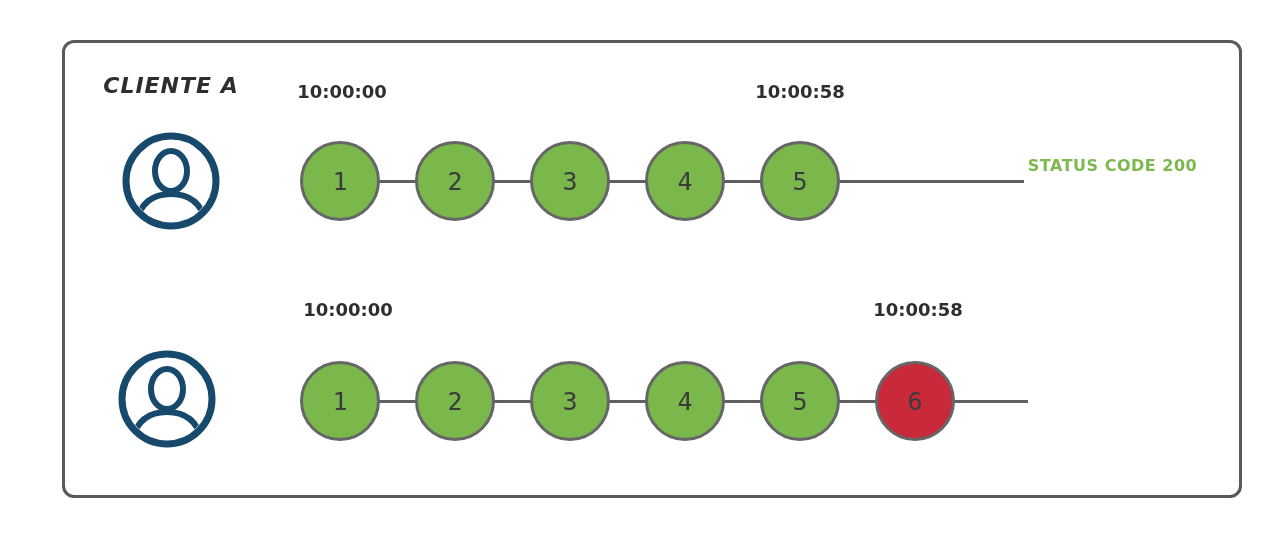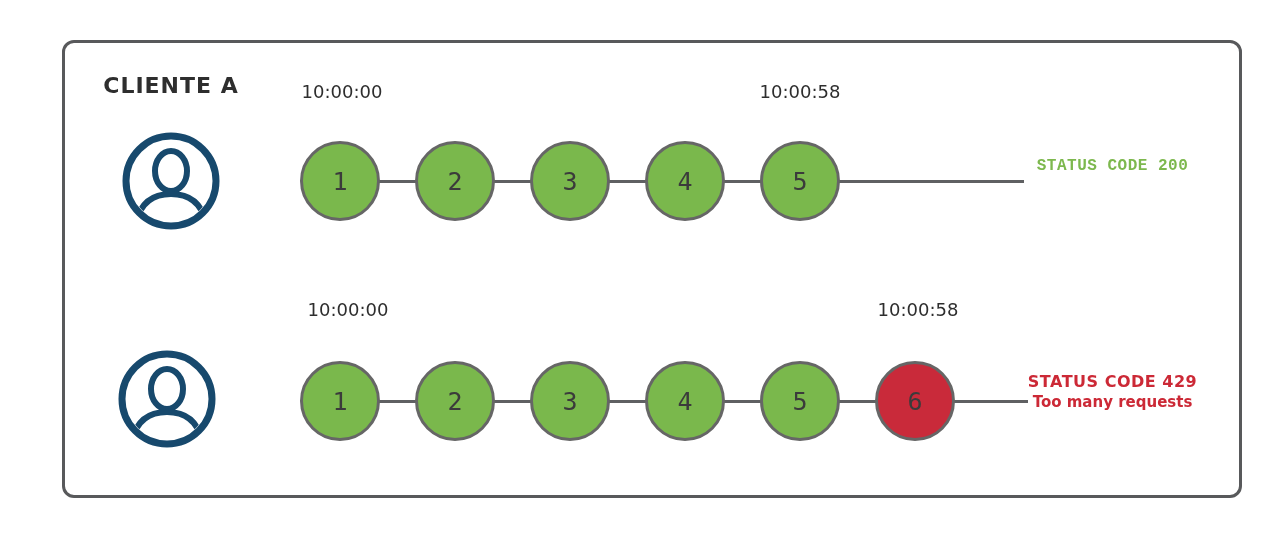--- a/index.html
+++ b/index.html
@@ -21,37 +21,38 @@
     border-radius: 12px;
     box-sizing: border-box;
     background: #ffffff;
   }
   .row { position: absolute; inset: 0; }
 
   .client-label {
     position: absolute;
     width: 180px;
     text-align: center;
+    font-style: italic;
     font-weight: bold;
     font-size: 22px;
     letter-spacing: 1px;
     color: var(--text, #2e2e2e);
     white-space: nowrap;
   }
   .row0 .client-label { left: 16px; top: 30px; }
   .row1 .client-label { left: 15px; top: 252px; }
 
   .avatar { position: absolute; width: 100px; height: 100px; }
   .row0 .avatar { left: 56px; top: 88px; }
   .row1 .avatar { left: 52px; top: 306px; }
 
   .timestamp {
     position: absolute;
     transform: translateX(-50%);
-    font-weight: normal;
+    font-weight: bold;
     font-size: 18px;
     color: var(--text, #2e2e2e);
     white-space: nowrap;
   }
   .row0 .ts-start { left: 277px; top: 38px; }
   .row0 .ts-end   { left: 735px; top: 38px; }
   .row1 .ts-start { left: 283px; top: 256px; }
   .row1 .ts-end   { left: 853px; top: 256px; }
 
   .connector {
@@ -121,21 +122,21 @@
 
     <div class="connector"></div>
     <div class="circles" id="circles-0">
         <div class="circle ok">1</div>
         <div class="circle ok">2</div>
         <div class="circle ok">3</div>
         <div class="circle ok">4</div>
         <div class="circle ok">5</div>
       </div>
 
-    <div class="status" style="color: rgb(125, 184, 78); font-family: Liberation Mono, monospace;">
+    <div class="status" style="color: rgb(125, 184, 78);">
       <div class="line1">STATUS CODE 200</div>
     </div>
   </section>
 
   <section class="row row1">
 
     <svg class="avatar" viewBox="0 0 100 100">
       <defs>
           <clipPath id="clipB">
             <circle cx="50" cy="50" r="41"></circle>
@@ -154,19 +155,15 @@
     <div class="connector"></div>
     <div class="circles" id="circles-1">
         <div class="circle ok">1</div>
         <div class="circle ok">2</div>
         <div class="circle ok">3</div>
         <div class="circle ok">4</div>
         <div class="circle ok">5</div>
         <div class="circle blocked">6</div>
       </div>
 
-    <div class="status" style="color: rgb(204, 41, 54);">
-      <div class="line1">STATUS CODE 429</div>
-      <div class="line2">Too many requests</div>
-    </div>
   </section>
 
 </div>
 
 </body></html>

